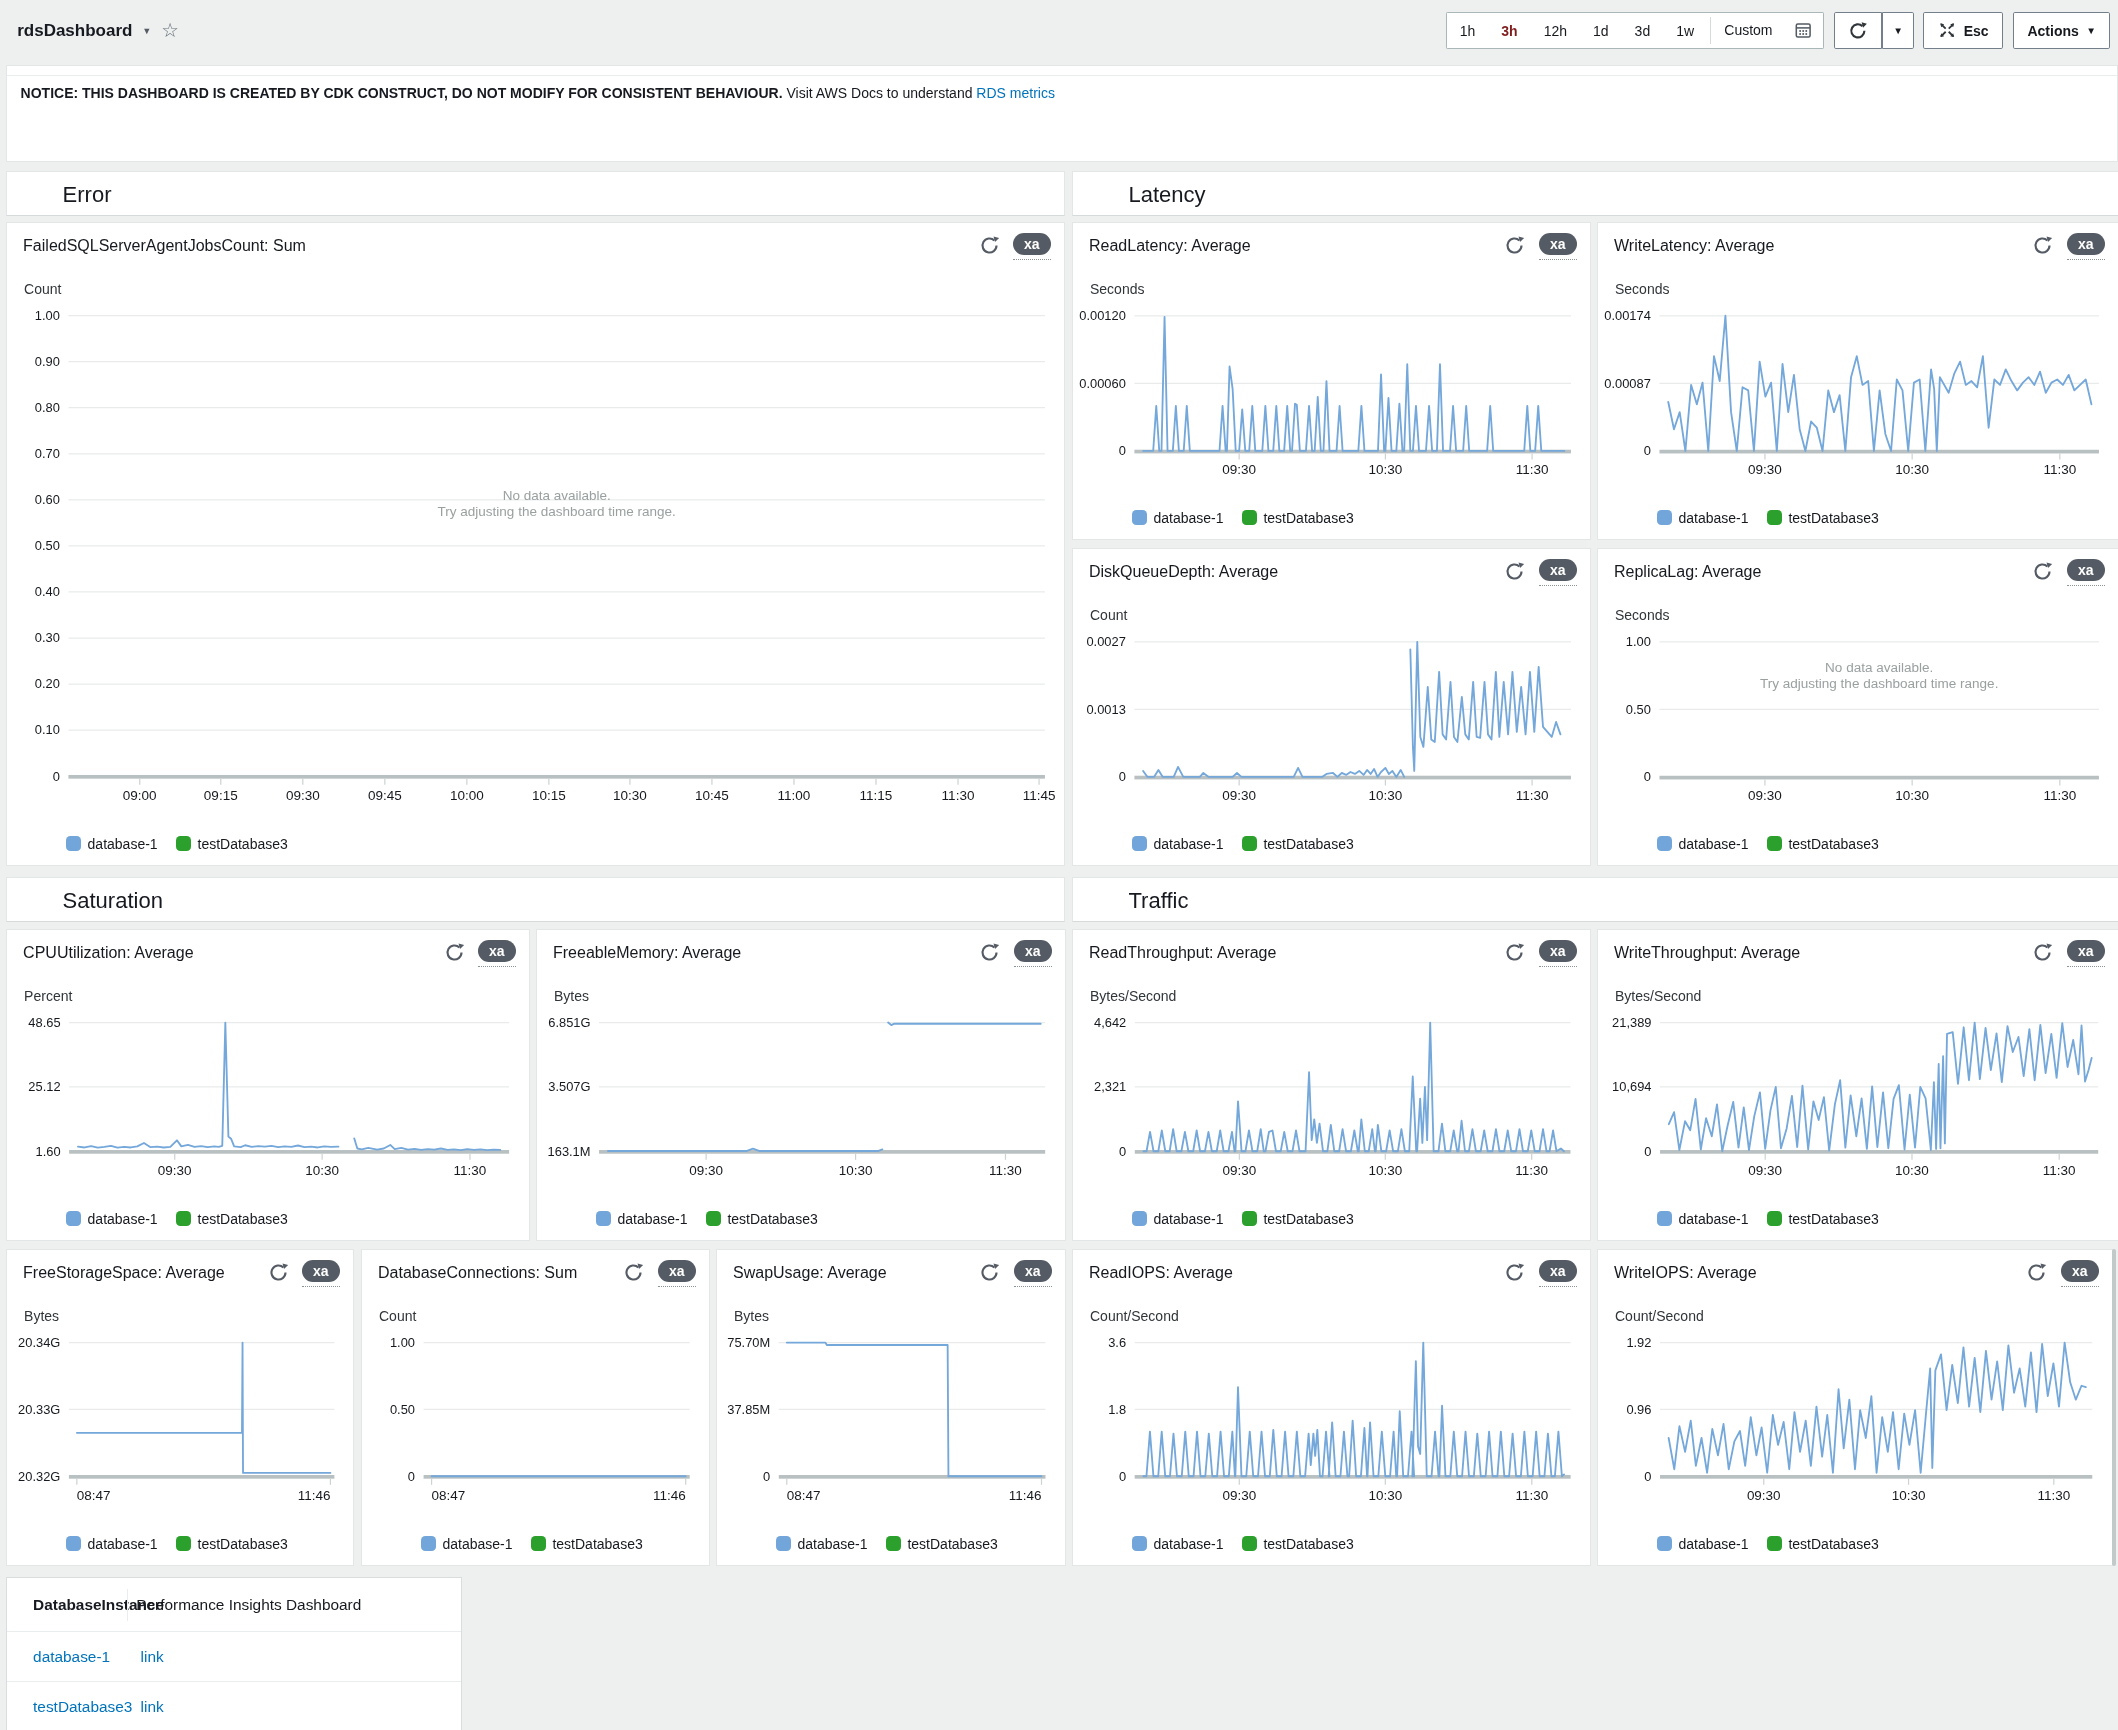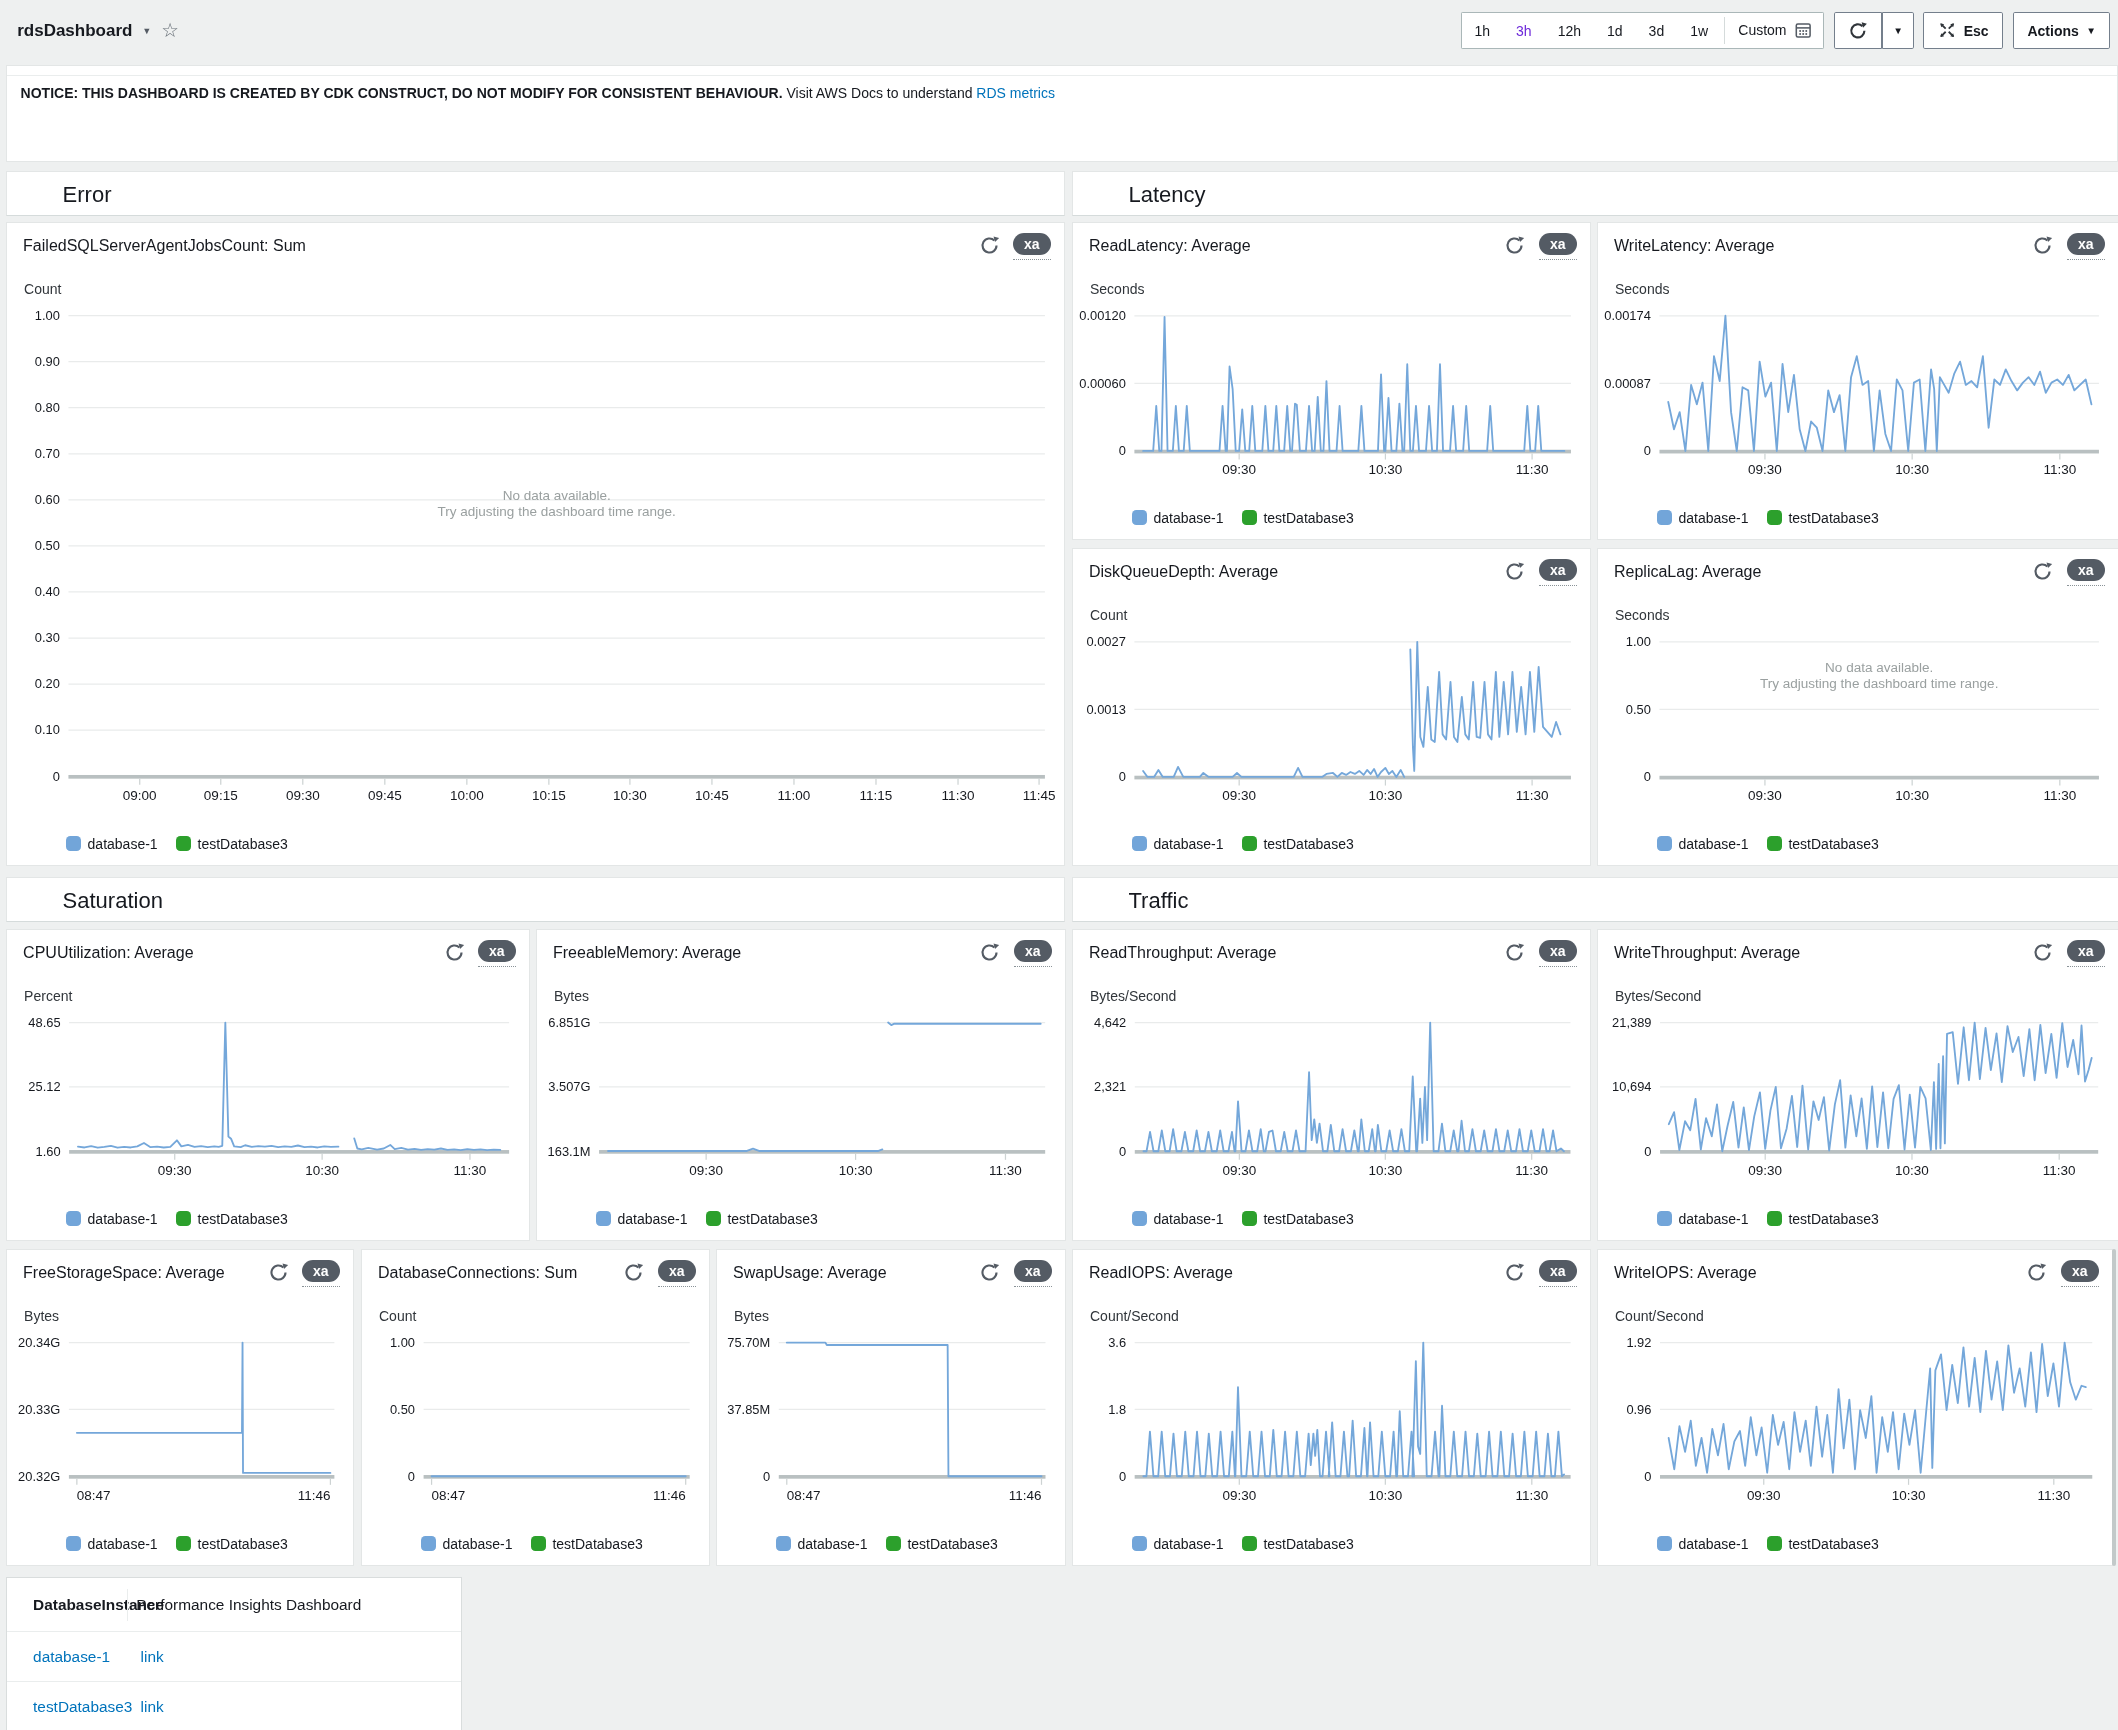--- a/index.html
+++ b/index.html
@@ -7,23 +7,23 @@
   
   #topbar{position:absolute;left:0;top:0;width:2119px;height:61px;display:flex;align-items:center;justify-content:space-between;padding:0 8.6px;box-sizing:border-box;background:#eef0f0;}
   .tb-left{display:flex;align-items:center;gap:9.8px;padding-left:8.6px;}
   .tb-title{font-size:17px;font-weight:700;}
   .tb-caret{font-size:9.2px;color:#545b64;}
   .tb-star{font-size:19.7px;color:#687078;}
   .tb-right{display:flex;align-items:center;gap:9.8px;}
   .btn{display:flex;align-items:center;gap:7.4px;background:#fff;border:1.2px solid #747f8c;border-radius:1.8px;height:37px;padding:0 13.5px;font-size:14px;font-weight:700;color:#16191f;box-sizing:border-box;}
   .seg{display:flex;align-items:center;background:#fff;border:1.2px solid #aab7b8;border-radius:1.2px;height:37px;box-sizing:border-box;}
   .seg .titem{padding:0 13px;font-size:14px;color:#16191f;cursor:pointer;}
-  .seg .titem.sel{color:#6d28d9;font-weight:400;}
+  .seg .titem.sel{color:#7f1d1d;font-weight:700;}
   .seg .vsep{width:1.2px;height:27px;background:#d5dbdb;margin:0 2.5px;}
-  .seg .custom{display:flex;align-items:center;gap:7px;padding:0 11px;font-size:14px;}
+  .seg .custom{display:flex;align-items:center;gap:21px;padding:0 11px;font-size:14px;}
   .split{display:flex;}
   .split .btn:first-child{border-right-width:0.6px;border-top-right-radius:0;border-bottom-right-radius:0;}
   .split .btn:last-child{border-left-width:0.6px;border-top-left-radius:0;border-bottom-left-radius:0;padding:0 9.8px;}
   .caret-dn{font-size:9.8px;color:#16191f;}
   
   #headercard{position:absolute;left:6.1px;top:65px;width:2112px;height:97px;background:#fff;border:0.6px solid #e3e6e6;box-sizing:border-box;}
   .h-title{font-size:24.6px;font-weight:400;padding:9.8px 0 0 13.5px;}
   .h-rule{height:0.6px;background:#eaeded;margin:8.6px 0 0 0;}
   .h-notice{padding:9.8px 0 0 13.5px;font-size:14px;}
   .h-notice b{font-weight:700;}

